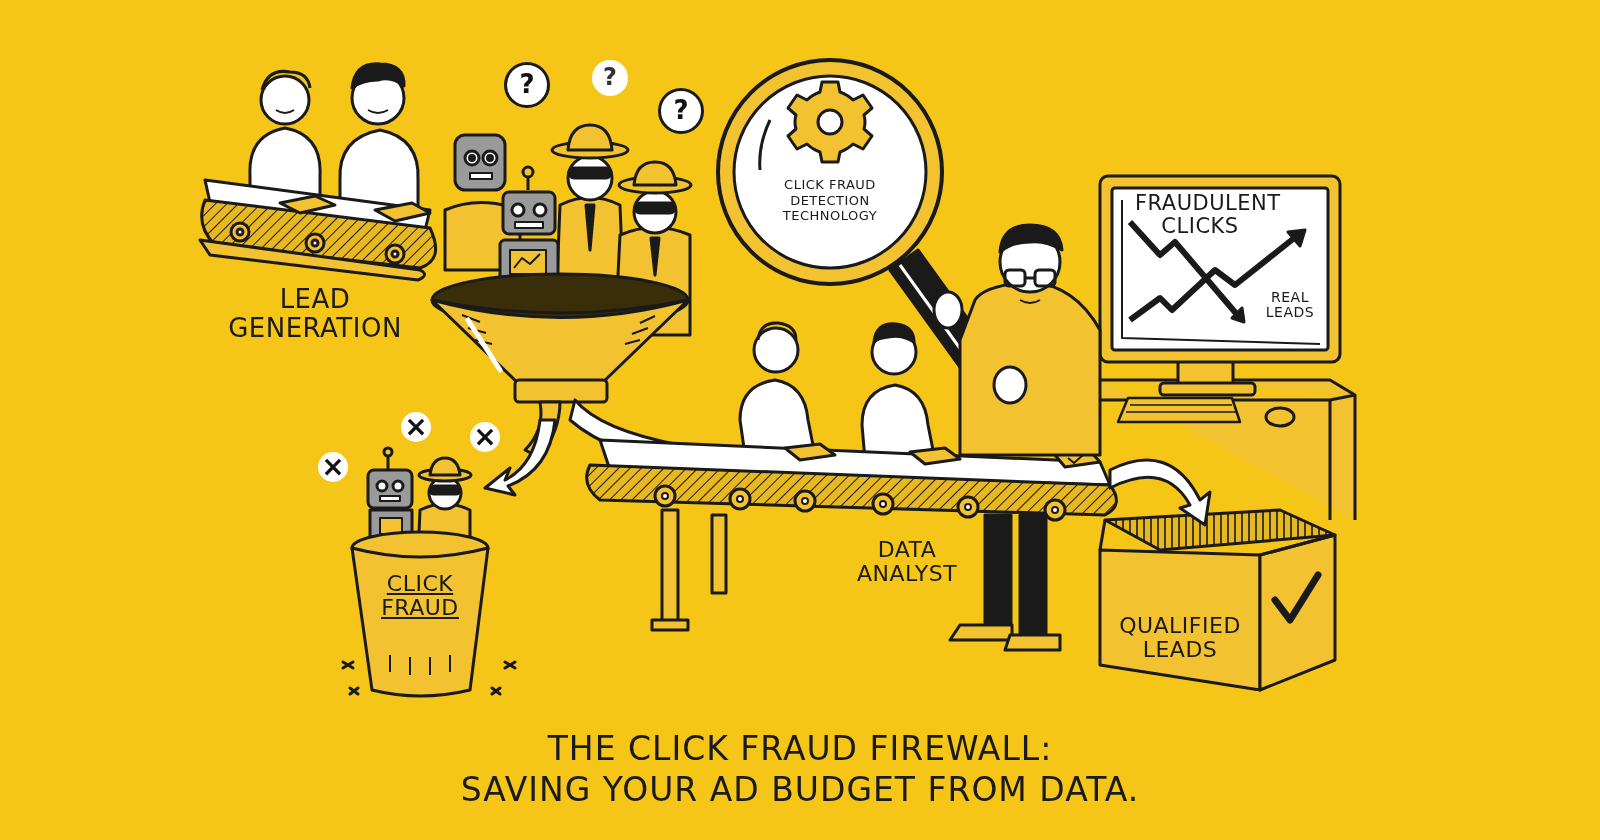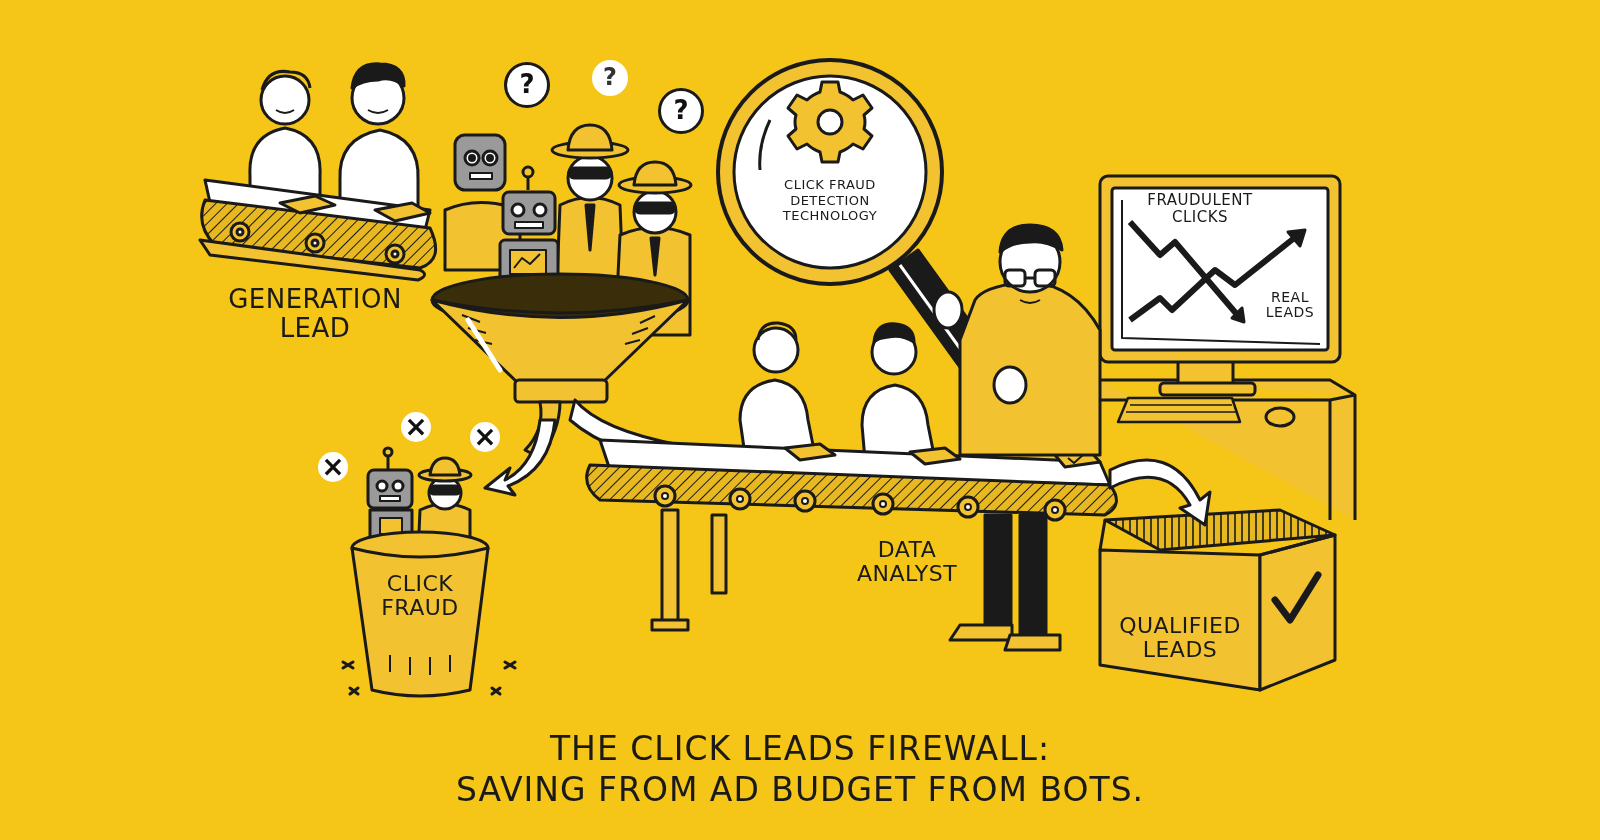--- a/index.html
+++ b/index.html
@@ -271,51 +271,51 @@
   <span class="bubble-text" style="left:0;top:-2px;width:30px;font-size:28px;">×</span>
 </div>
 <div style="position:absolute;left:401px;top:412px;width:30px;height:30px;border-radius:50%;background:#fff;">
   <span class="bubble-text" style="left:0;top:-2px;width:30px;font-size:28px;">×</span>
 </div>
 <div style="position:absolute;left:470px;top:422px;width:30px;height:30px;border-radius:50%;background:#fff;">
   <span class="bubble-text" style="left:0;top:-2px;width:30px;font-size:28px;">×</span>
 </div>
 
 <div class="lbl" style="left:220px;top:285px;width:190px;font-size:26px;">
+  <span>LEAD</span>
   <span>GENERATION</span>
-  <span>LEAD</span>
 </div>
 
 <div class="lbl" style="left:740px;top:177px;width:180px;font-size:13px;line-height:1.2;">
   <span>CLICK FRAUD</span>
   <span>DETECTION</span>
   <span>TECHNOLOGY</span>
 </div>
 
-<div class="lbl" style="left:1135px;top:192px;width:130px;font-size:15px;">
+<div class="lbl" style="left:1135px;top:192px;width:130px;font-size:21px;">
   <span>FRAUDULENT</span>
   <span>CLICKS</span>
 </div>
 
 <div class="lbl" style="left:1255px;top:290px;width:70px;font-size:14px;">
   <span>REAL</span>
   <span>LEADS</span>
 </div>
 
-<div class="lbl" style="left:370px;top:572px;width:100px;font-size:22px;">
+<div class="lbl" style="left:370px;top:572px;width:100px;font-size:22px;text-decoration:underline;">
   <span>CLICK</span>
   <span>FRAUD</span>
 </div>
 
 <div class="lbl" style="left:847px;top:538px;width:120px;font-size:22px;">
   <span>DATA</span>
   <span>ANALYST</span>
 </div>
 
 <div class="lbl" style="left:1105px;top:590px;width:150px;font-size:22px;margin-top:24px;">
   <span>QUALIFIED</span>
   <span>LEADS</span>
 </div>
 
 <div class="caption">
-  <span>THE CLICK LEADS FIREWALL:</span>
-  <span>SAVING FROM AD BUDGET FROM BOTS.</span>
+  <span>THE CLICK FRAUD FIREWALL:</span>
+  <span>SAVING YOUR AD BUDGET FROM DATA.</span>
 </div>
 
 </body></html>

